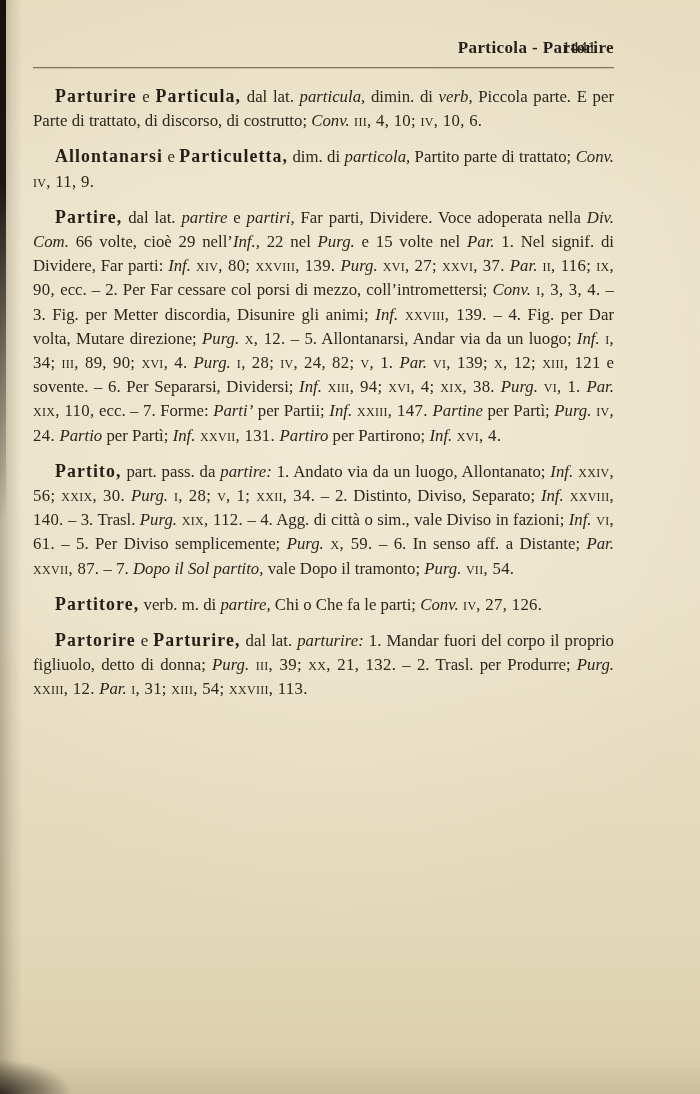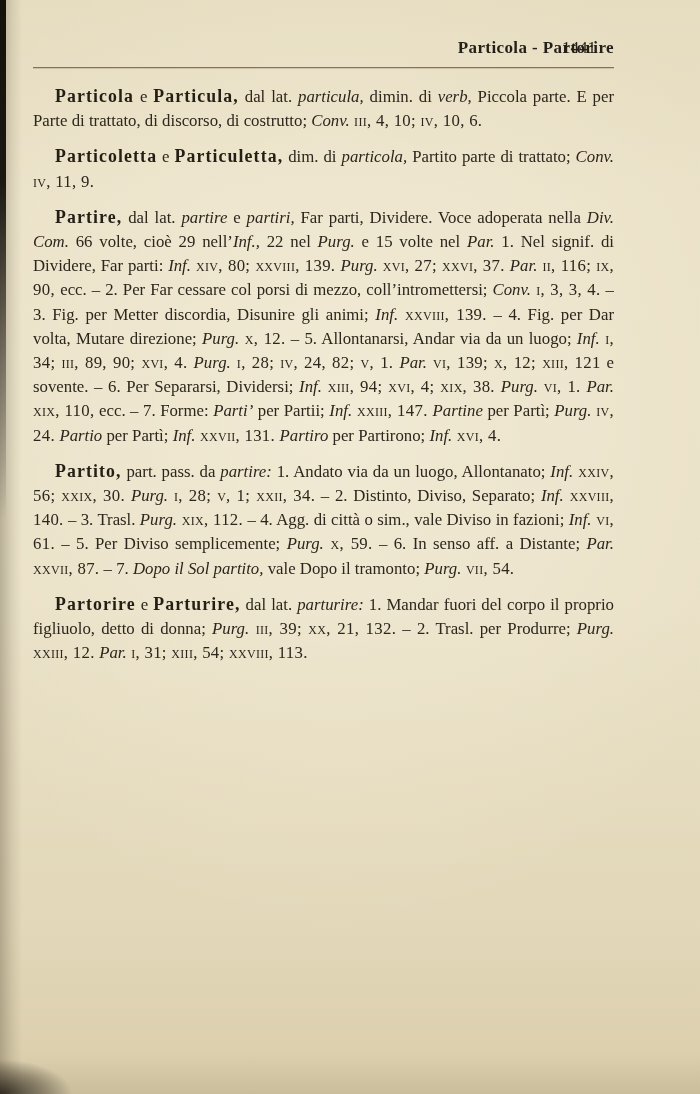--- a/index.html
+++ b/index.html
@@ -68,20 +68,21 @@
   <div class="corner-dark"></div>
   <div class="bottom-shade"></div>
 
   <div class="content">
     <div class="pagehead">
       <span class="running-title">Particola - Partorire</span>
       <span class="page-number">1441</span>
       <div class="head-rule"></div>
     </div>
     <div class="entries">
-        <p class="entry"><span class="seg-b">Particola</span><span> e </span><span class="seg-b">Particula,</span><span> dal lat. </span><span class="seg-i">particula,</span><span> dimin. di </span><span class="seg-i">verb,</span><span> Piccola parte. E per Parte di trattato, di discorso, di costrutto; </span><span class="seg-i">Conv.</span><span class="seg-sc"> iii, 4, 10; iv, 10, 6.</span></p>
-        <p class="entry"><span class="seg-b">Particoletta</span><span> e </span><span class="seg-b">Particuletta,</span><span> dim. di </span><span class="seg-i">particola,</span><span> Partito parte di trattato; </span><span class="seg-i">Conv.</span><span class="seg-sc"> iv, 11, 9.</span></p>
+        <p class="entry"><span class="seg-b">Parturire</span><span> e </span><span class="seg-b">Particula,</span><span> dal lat. </span><span class="seg-i">particula,</span><span> dimin. di </span><span class="seg-i">verb,</span><span> Piccola parte. E per Parte di trattato, di discorso, di costrutto; </span><span class="seg-i">Conv.</span><span class="seg-sc"> iii, 4, 10; iv, 10, 6.</span></p>
+        <p class="entry"><span class="seg-b">Allontanarsi</span><span> e </span><span class="seg-b">Particuletta,</span><span> dim. di </span><span class="seg-i">particola,</span><span> Partito parte di trattato; </span><span class="seg-i">Conv.</span><span class="seg-sc"> iv, 11, 9.</span></p>
         <p class="entry"><span class="seg-b">Partire,</span><span> dal lat. </span><span class="seg-i">partire</span><span> e </span><span class="seg-i">partiri,</span><span> Far parti, Dividere. Voce adoperata nella </span><span class="seg-i">Div. Com.</span><span> 66 volte, cioè 29 nell’</span><span class="seg-i">Inf.,</span><span> 22 nel </span><span class="seg-i">Purg.</span><span> e 15 volte nel </span><span class="seg-i">Par.</span><span> 1. Nel signif. di Dividere, Far parti: </span><span class="seg-i">Inf.</span><span class="seg-sc"> xiv, 80; xxviii, 139. </span><span class="seg-i">Purg.</span><span class="seg-sc"> xvi, 27; xxvi, 37. </span><span class="seg-i">Par.</span><span class="seg-sc"> ii, 116; ix, 90, </span><span>ecc. – 2. Per Far cessare col porsi di mezzo, coll’intromettersi; </span><span class="seg-i">Conv.</span><span class="seg-sc"> i, 3, 3, 4.</span><span> – 3. Fig. per Metter discordia, Disunire gli animi; </span><span class="seg-i">Inf.</span><span class="seg-sc"> xxviii, 139.</span><span> – 4. Fig. per Dar volta, Mutare direzione; </span><span class="seg-i">Purg.</span><span class="seg-sc"> x, 12.</span><span> – 5. Allontanarsi, Andar via da un luogo; </span><span class="seg-i">Inf.</span><span class="seg-sc"> i, 34; iii, 89, 90; xvi, 4. </span><span class="seg-i">Purg.</span><span class="seg-sc"> i, 28; iv, 24, 82; v, 1. </span><span class="seg-i">Par.</span><span class="seg-sc"> vi, 139; x, 12; xiii, 121</span><span> e sovente. – 6. Per Separarsi, Dividersi; </span><span class="seg-i">Inf.</span><span class="seg-sc"> xiii, 94; xvi, 4; xix, 38. </span><span class="seg-i">Purg.</span><span class="seg-sc"> vi, 1. </span><span class="seg-i">Par.</span><span class="seg-sc"> xix, 110,</span><span> ecc. – 7. Forme: </span><span class="seg-i">Parti’</span><span> per Partii; </span><span class="seg-i">Inf.</span><span class="seg-sc"> xxiii, 147. </span><span class="seg-i">Partine</span><span> per Partì; </span><span class="seg-i">Purg.</span><span class="seg-sc"> iv, 24. </span><span class="seg-i">Partio</span><span> per Partì; </span><span class="seg-i">Inf.</span><span class="seg-sc"> xxvii, 131. </span><span class="seg-i">Partiro</span><span> per Partirono; </span><span class="seg-i">Inf.</span><span class="seg-sc"> xvi, 4.</span></p>
         <p class="entry"><span class="seg-b">Partito,</span><span> part. pass. da </span><span class="seg-i">partire:</span><span> 1. Andato via da un luogo, Allontanato; </span><span class="seg-i">Inf.</span><span class="seg-sc"> xxiv, 56; xxix, 30. </span><span class="seg-i">Purg.</span><span class="seg-sc"> i, 28; v, 1; xxii, 34.</span><span> – 2. Distinto, Diviso, Separato; </span><span class="seg-i">Inf.</span><span class="seg-sc"> xxviii, 140.</span><span> – 3. Trasl. </span><span class="seg-i">Purg.</span><span class="seg-sc"> xix, 112.</span><span> – 4. Agg. di città o sim., vale Diviso in fazioni; </span><span class="seg-i">Inf.</span><span class="seg-sc"> vi, 61.</span><span> – 5. Per Diviso semplicemente; </span><span class="seg-i">Purg.</span><span class="seg-sc"> x, 59.</span><span> – 6. In senso aff. a Distante; </span><span class="seg-i">Par.</span><span class="seg-sc"> xxvii, 87.</span><span> – 7. </span><span class="seg-i">Dopo il Sol partito,</span><span> vale Dopo il tramonto; </span><span class="seg-i">Purg.</span><span class="seg-sc"> vii, 54.</span></p>
+        <p class="entry"><span class="seg-b">Partitore,</span><span> verb. m. di </span><span class="seg-i">partire,</span><span> Chi o Che fa le parti; </span><span class="seg-i">Conv.</span><span class="seg-sc"> iv, 27, 126.</span></p>
         <p class="entry"><span class="seg-b">Partorire</span><span> e </span><span class="seg-b">Parturire,</span><span> dal lat. </span><span class="seg-i">parturire:</span><span> 1. Mandar fuori del corpo il proprio figliuolo, detto di donna; </span><span class="seg-i">Purg.</span><span class="seg-sc"> iii, 39; xx, 21, 132.</span><span> – 2. Trasl. per Produrre; </span><span class="seg-i">Purg.</span><span class="seg-sc"> xxiii, 12. </span><span class="seg-i">Par.</span><span class="seg-sc"> i, 31; xiii, 54; xxviii, 113.</span></p>
       </div>
   </div>
 </div>
 
 </body></html>

